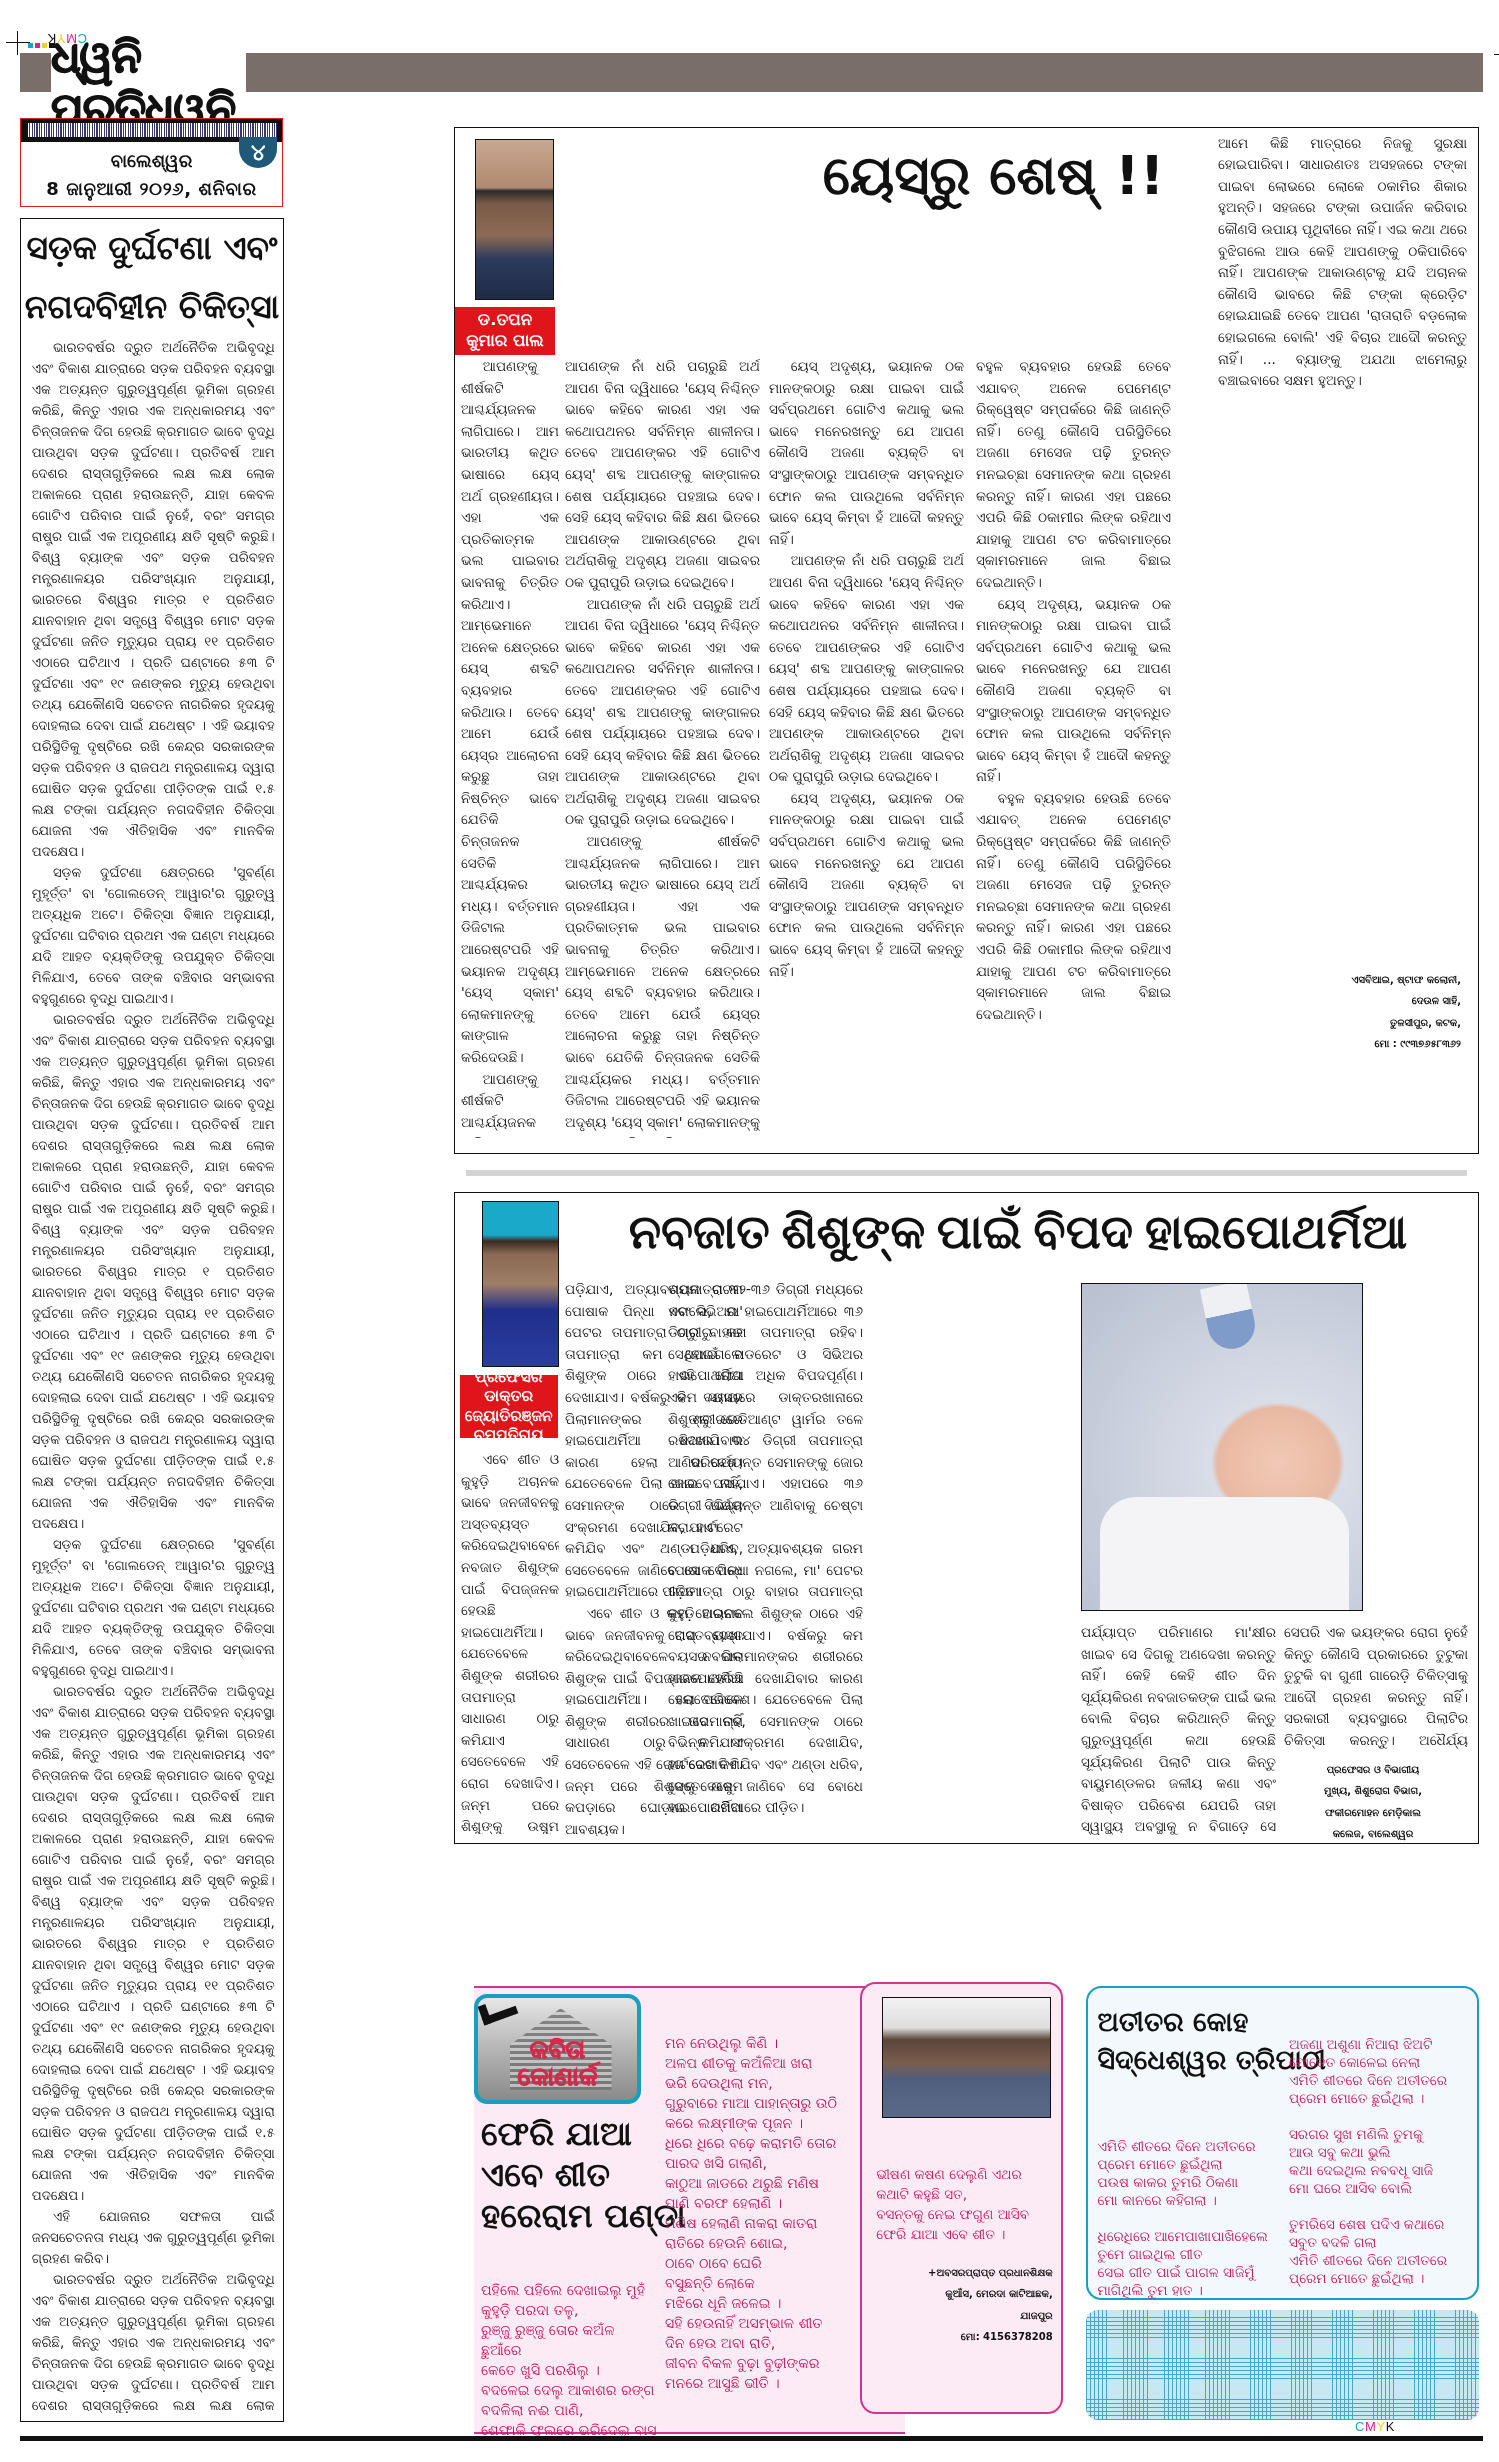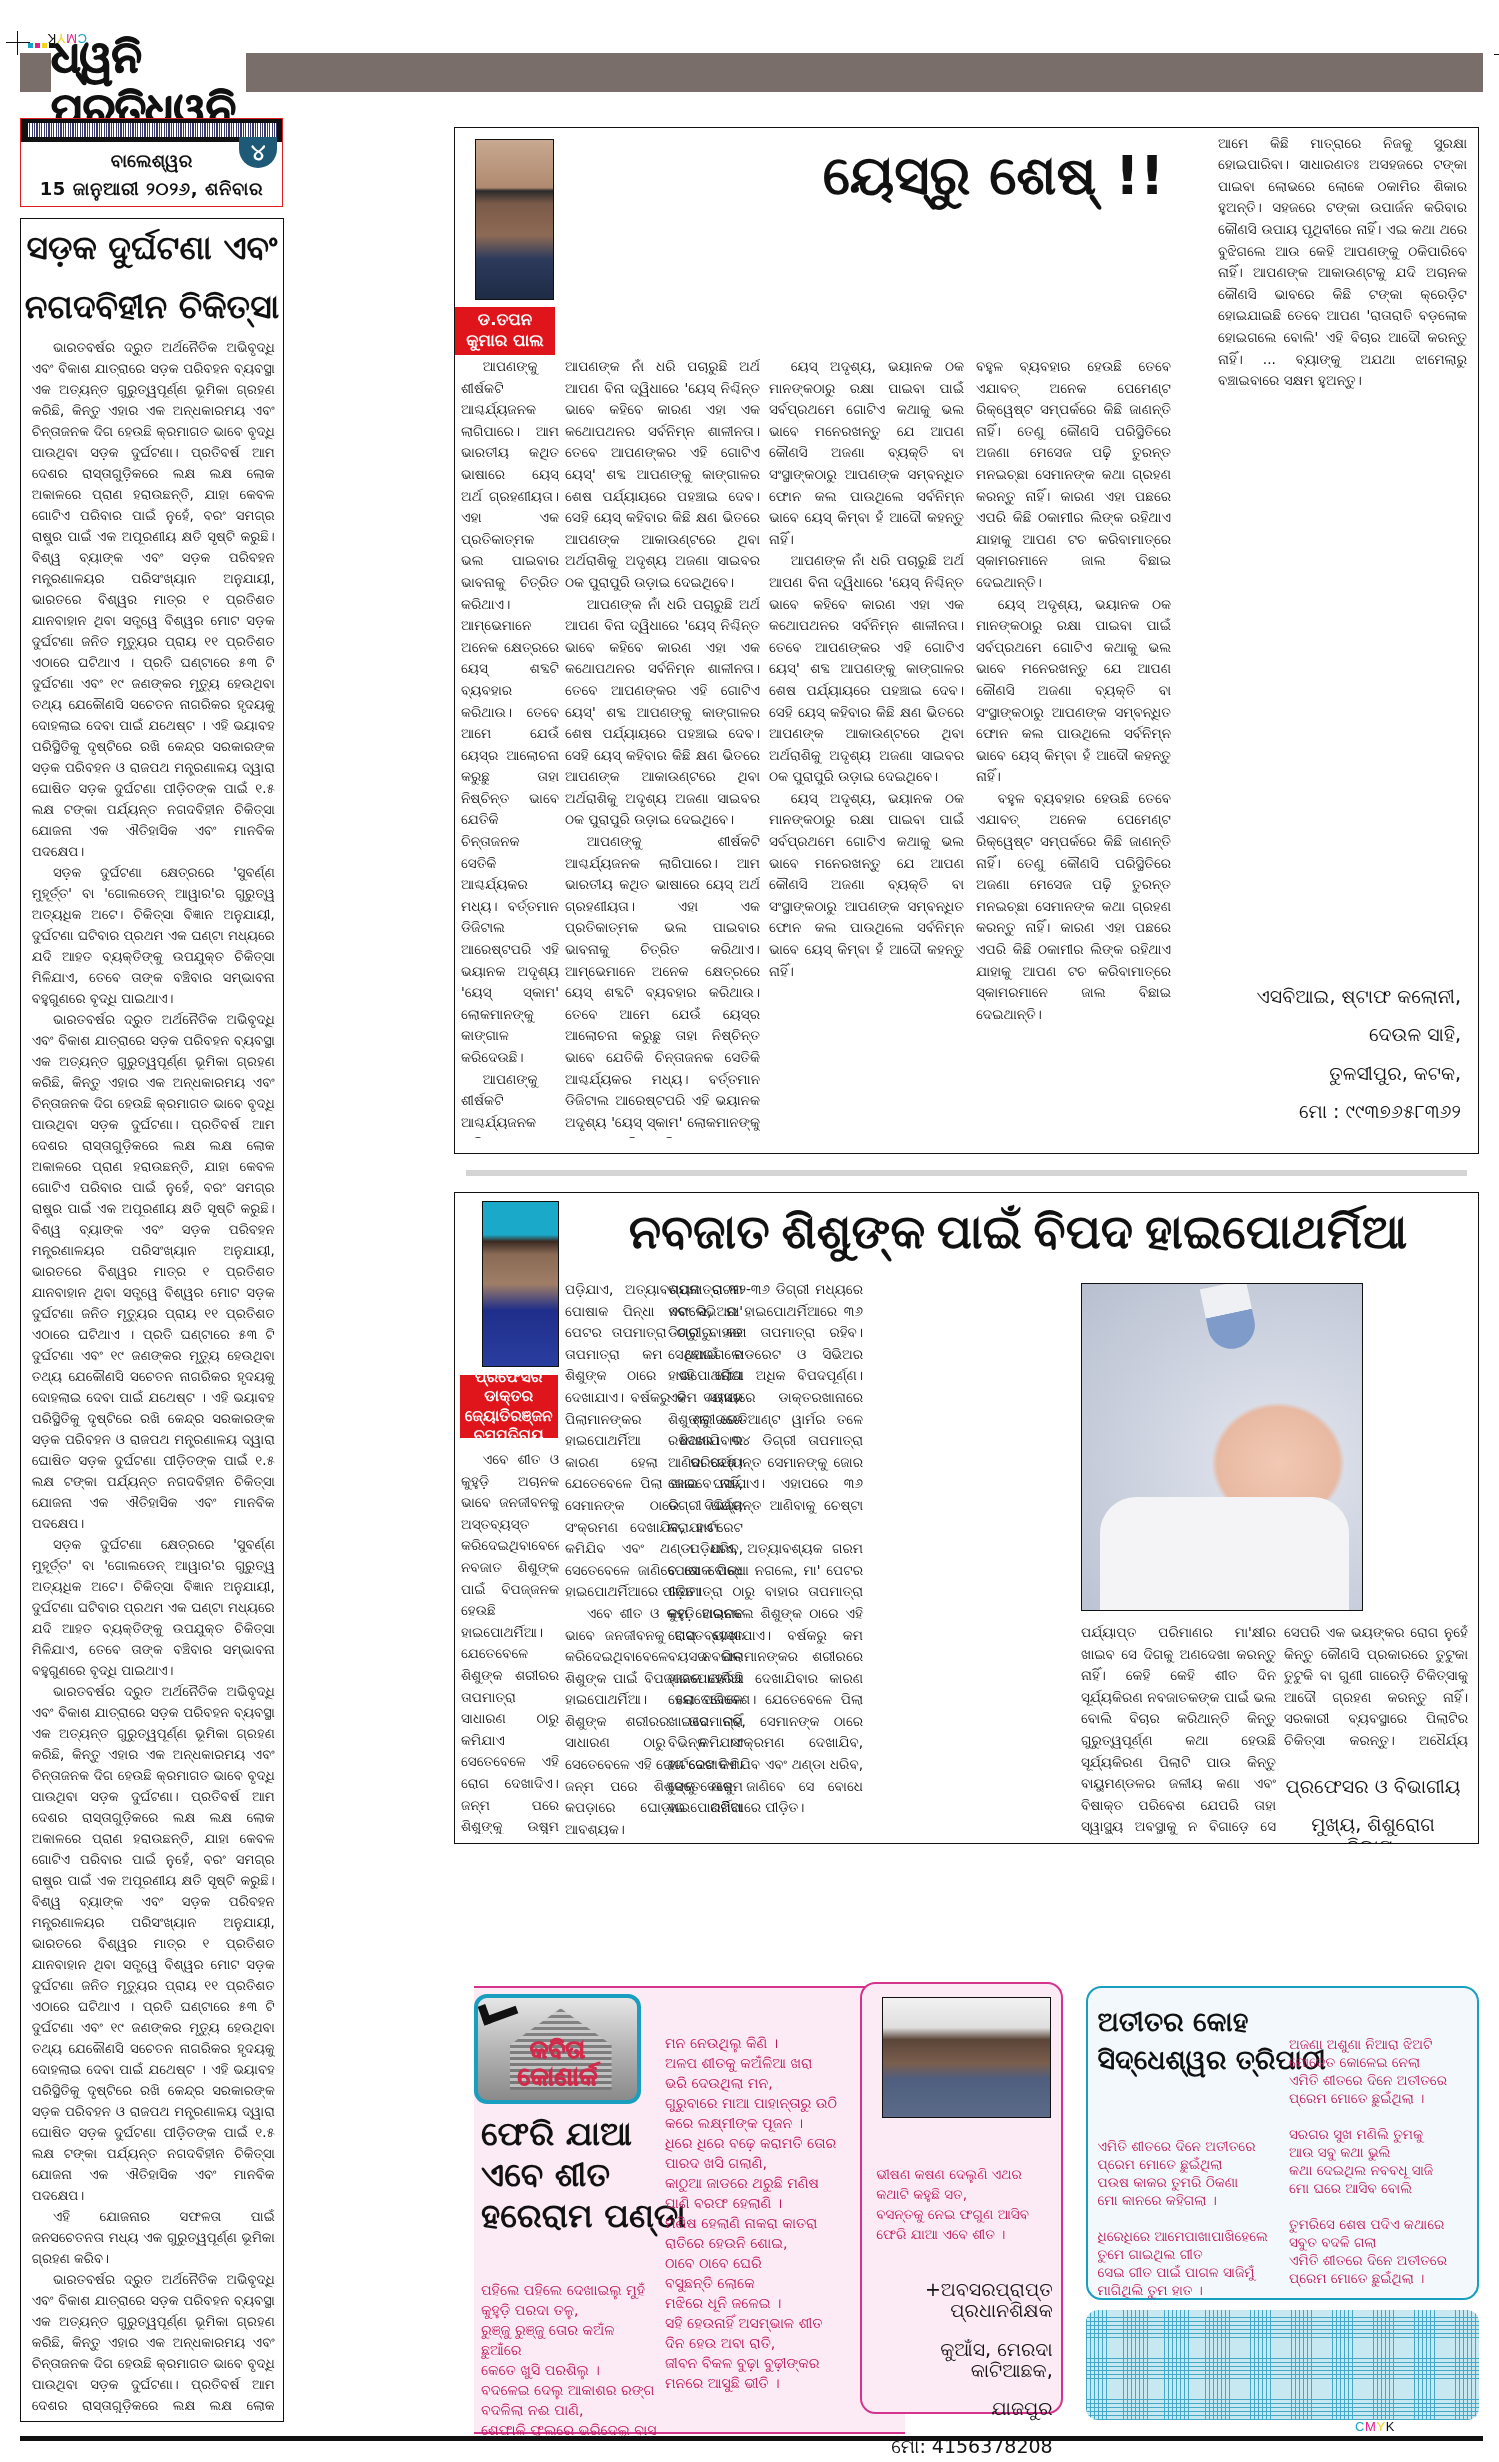--- a/index.html
+++ b/index.html
@@ -31,21 +31,21 @@
   .body-text { font-size: 13.6px; line-height: 21.6px; text-align: justify; color: #111; }
   .body-text p { text-indent: 1.6em; margin-bottom: 0; }
   .col { position: absolute; overflow: hidden; }
 
   .photo { position: absolute; border: 1.8px solid #111; overflow: hidden; }
   .byline-red { position: absolute; background: #e0151b; color: #fff; font-weight: bold; text-align: center; display: flex; flex-direction: column; align-items: center; justify-content: center; line-height: 1.25; }
 
   .shadow-bar { position: absolute; height: 6px; background: #d4d4d4; }
   .rule-black { position: absolute; height: 4.7px; background: #111; }
 
-  .addr { text-align: right; font-size: 19px; line-height: 21.3px; font-weight: normal; margin-top: 17px; }
+  .addr { text-align: right; font-size: 10px; line-height: 21.3px; font-weight: bold; }
 
   
   .poem-box-pink { position: absolute; background: #fcebf4; border-top: 2.4px solid #d4348e; border-bottom: 2.4px solid #d4348e; }
   .poem-card { position: absolute; border-radius: 15.4px; }
   .poem-text { font-size: 14.2px; line-height: 20px; color: #be185d; white-space: pre-line; margin-top: 32px; }
   .kavita-logo { position: absolute; border: 4.1px solid #1a9ec0; border-radius: 13px; background: linear-gradient(180deg, #e6e6e6 0%, #b5b5b5 50%, #8a8a8a 100%); overflow: hidden; }
   .kavita-logo .temple { position: absolute; left: 20%; top: 10%; width: 64%; height: 80%; background: repeating-linear-gradient(0deg, #6f6f6f 0 3px, #c9c9c9 3px 6px); clip-path: polygon(50% 0, 100% 45%, 100% 100%, 0 100%, 0 45%); opacity: .8; }
   .kavita-logo .word { position: absolute; left: 0; width: 100%; text-align: center; font-weight: bold; color: #1f6dc0; -webkit-text-stroke: 0.9px #d42a4a; font-size: 25px; }
   .grid-band { position: absolute; border-radius: 12px; background-color: #c7e8f1; background-image: repeating-linear-gradient(0deg, #44a9c6 0 0.6px, transparent 0.6px 4.1px), repeating-linear-gradient(90deg, #44a9c6 0 0.6px, transparent 0.6px 4.1px); }
 </style>
@@ -71,21 +71,21 @@
 <div class="cmyk-label" data-name="cmyk-label-bottom-left" style="left:59px;top:2402px;"><span class="c">C</span><span class="m">M</span><span class="y">Y</span><span class="k">K</span></div>
 <div class="cmyk-label" data-name="cmyk-label-bottom-right" style="left:1355px;top:2419px;"><span class="c">C</span><span class="m">M</span><span class="y">Y</span><span class="k">K</span></div>
 
 <div class="mast-bar" data-name="masthead-bar"></div>
 <div class="mast-title" data-name="masthead-title">ଧ୍ୱନି ପ୍ରତିଧ୍ୱନି</div>
 
 <div class="dateline" data-name="dateline-box">
   <div class="barcode" data-name="dateline-barcode"></div>
   <div class="page-num" data-name="page-number-badge">୪</div>
   <div class="city" data-name="edition-city">ବାଲେଶ୍ୱର</div>
-  <div class="date" data-name="edition-date">15 ଜାନୁଆରୀ ୨୦୨୬, ଶନିବାର</div>
+  <div class="date" data-name="edition-date">8 ଜାନୁଆରୀ ୨୦୨୬, ଶନିବାର</div>
 </div>
 
 <div class="box" data-name="article-road-accident" style="left:20px;top:218px;width:264px;height:2204px;">
   <div class="headline" data-name="article-road-headline" style="font-size:33px;padding-top:10.7px;">
     <div data-name="headline-line-1">ସଡ଼କ ଦୁର୍ଘଟଣା ଏବଂ</div>
     <div data-name="headline-line-2" style="margin-top:23px;">ନଗଦବିହୀନ ଚିକିତ୍ସା</div>
   </div>
   <div class="body-text" data-name="article-road-body" style="position:absolute;left:10.7px;right:8.3px;top:118px;bottom:8.3px;overflow:hidden;font-size:13.3px;line-height:21px;">
     <p data-name="paragraph">ଭାରତବର୍ଷର ଦ୍ରୁତ ଅର୍ଥନୈତିକ ଅଭିବୃଦ୍ଧି ଏବଂ ବିକାଶ ଯାତ୍ରାରେ ସଡ଼କ ପରିବହନ ବ୍ୟବସ୍ଥା ଏକ ଅତ୍ୟନ୍ତ ଗୁରୁତ୍ୱପୂର୍ଣ୍ଣ ଭୂମିକା ଗ୍ରହଣ କରିଛି, କିନ୍ତୁ ଏହାର ଏକ ଅନ୍ଧକାରମୟ ଏବଂ ଚିନ୍ତାଜନକ ଦିଗ ହେଉଛି କ୍ରମାଗତ ଭାବେ ବୃଦ୍ଧି ପାଉଥିବା ସଡ଼କ ଦୁର୍ଘଟଣା। ପ୍ରତିବର୍ଷ ଆମ ଦେଶର ରାସ୍ତାଗୁଡ଼ିକରେ ଲକ୍ଷ ଲକ୍ଷ ଲୋକ ଅକାଳରେ ପ୍ରାଣ ହରାଉଛନ୍ତି, ଯାହା କେବଳ ଗୋଟିଏ ପରିବାର ପାଇଁ ନୁହେଁ, ବରଂ ସମଗ୍ର ରାଷ୍ଟ୍ର ପାଇଁ ଏକ ଅପୂରଣୀୟ କ୍ଷତି ସୃଷ୍ଟି କରୁଛି। ବିଶ୍ୱ ବ୍ୟାଙ୍କ ଏବଂ ସଡ଼କ ପରିବହନ ମନ୍ତ୍ରଣାଳୟର ପରିସଂଖ୍ୟାନ ଅନୁଯାୟୀ, ଭାରତରେ ବିଶ୍ୱର ମାତ୍ର ୧ ପ୍ରତିଶତ ଯାନବାହାନ ଥିବା ସତ୍ତ୍ୱେ ବିଶ୍ୱର ମୋଟ ସଡ଼କ ଦୁର୍ଘଟଣା ଜନିତ ମୃତ୍ୟୁର ପ୍ରାୟ ୧୧ ପ୍ରତିଶତ ଏଠାରେ ଘଟିଥାଏ । ପ୍ରତି ଘଣ୍ଟାରେ ୫୩ ଟି ଦୁର୍ଘଟଣା ଏବଂ ୧୯ ଜଣଙ୍କର ମୃତ୍ୟୁ ହେଉଥିବା ତଥ୍ୟ ଯେକୌଣସି ସଚେତନ ନାଗରିକର ହୃଦୟକୁ ଦୋହଲାଇ ଦେବା ପାଇଁ ଯଥେଷ୍ଟ । ଏହି ଭୟାବହ ପରିସ୍ଥିତିକୁ ଦୃଷ୍ଟିରେ ରଖି କେନ୍ଦ୍ର ସରକାରଙ୍କ ସଡ଼କ ପରିବହନ ଓ ରାଜପଥ ମନ୍ତ୍ରଣାଳୟ ଦ୍ୱାରା ଘୋଷିତ ସଡ଼କ ଦୁର୍ଘଟଣା ପୀଡ଼ିତଙ୍କ ପାଇଁ ୧.୫ ଲକ୍ଷ ଟଙ୍କା ପର୍ଯ୍ୟନ୍ତ ନଗଦବିହୀନ ଚିକିତ୍ସା ଯୋଜନା ଏକ ଐତିହାସିକ ଏବଂ ମାନବିକ ପଦକ୍ଷେପ।</p>
     <p data-name="paragraph">ସଡ଼କ ଦୁର୍ଘଟଣା କ୍ଷେତ୍ରରେ 'ସୁବର୍ଣ୍ଣ ମୁହୂର୍ତ୍ତ' ବା 'ଗୋଲଡେନ୍ ଆୱାର'ର ଗୁରୁତ୍ୱ ଅତ୍ୟଧିକ ଅଟେ। ଚିକିତ୍ସା ବିଜ୍ଞାନ ଅନୁଯାୟୀ, ଦୁର୍ଘଟଣା ଘଟିବାର ପ୍ରଥମ ଏକ ଘଣ୍ଟା ମଧ୍ୟରେ ଯଦି ଆହତ ବ୍ୟକ୍ତିଙ୍କୁ ଉପଯୁକ୍ତ ଚିକିତ୍ସା ମିଳିଯାଏ, ତେବେ ତାଙ୍କ ବଞ୍ଚିବାର ସମ୍ଭାବନା ବହୁଗୁଣରେ ବୃଦ୍ଧି ପାଇଥାଏ।</p>

